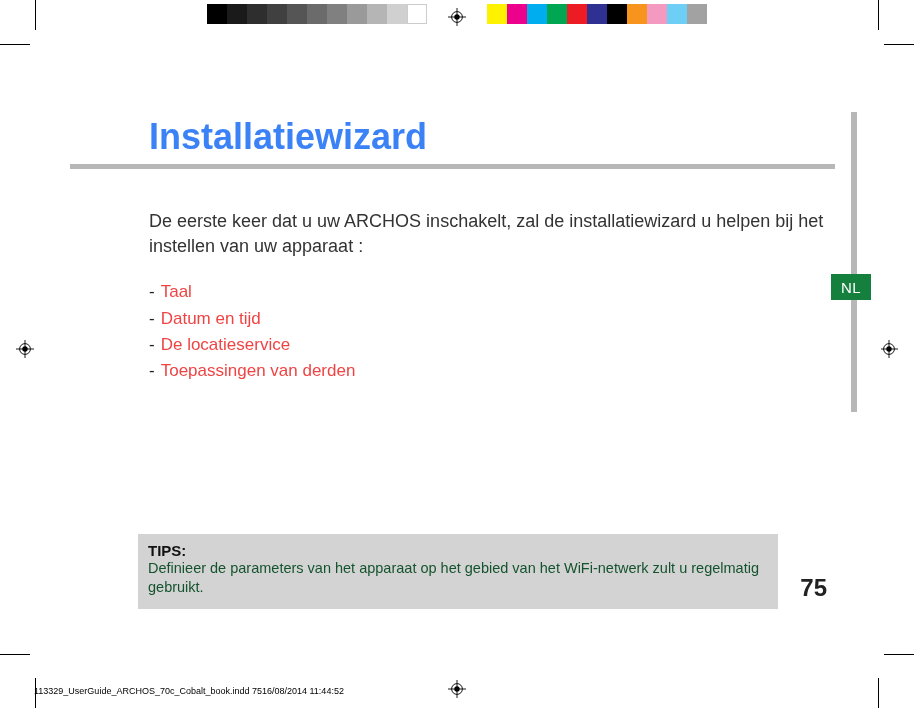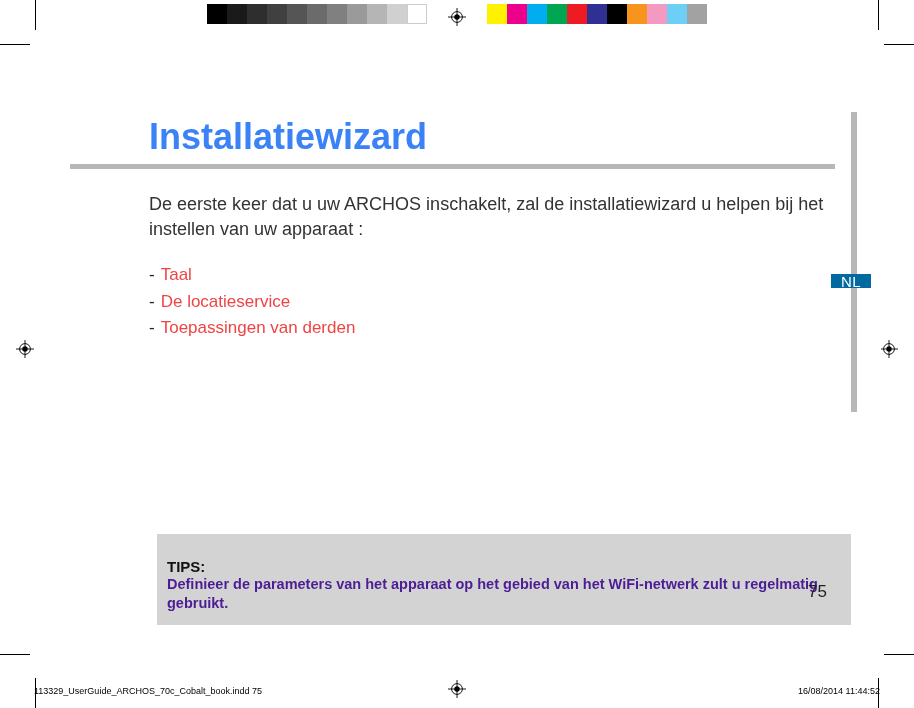--- a/index.html
+++ b/index.html
@@ -51,22 +51,22 @@
     top: 68px;
     width: 6px;
     height: 300px;
     background: #b7b7b7;
   }
   .nl-tab {
     position: absolute;
     right: 10px;
     top: 230px;
     width: 40px;
-    height: 14px;
-    background: #0369a1;
+    height: 26px;
+    background: #15803d;
     color: #fff;
     font-size: 15px;
     display: flex;
     align-items: center;
     justify-content: center;
     letter-spacing: 0.5px;
   }
   .content {
     position: absolute;
     left: 114px;
@@ -84,67 +84,66 @@
     left: 35px;
     right: 46px;
     top: 120px;
     height: 5px;
     background: #b7b7b7;
   }
   .intro {
     font-size: 18px;
     color: #333;
     line-height: 1.4;
-    margin-top: 20px;
+    margin-top: 37px;
     margin-bottom: 20px;
   }
   .list {
     list-style: none;
     font-size: 17px;
     color: #ef4444;
     line-height: 1.55;
   }
   .list li::before {
     content: "-";
     margin-right: 6px;
     color: #222;
   }
   .tips-box {
     position: absolute;
-    left: 122px;
+    left: 103px;
     top: 490px;
-    width: 694px;
+    width: 640px;
     background: #d3d3d3;
-    padding: 24px 10px 12px 10px;
+    padding: 8px 10px 12px 10px;
   }
   .tips-label {
     font-weight: 700;
     font-size: 15px;
     color: #111;
   }
   .tips-text {
     font-size: 14.5px;
-    color: #4c1d95;
+    color: #14532d;
     line-height: 1.3;
-    font-weight: bold;
   }
   .page-number {
     position: absolute;
     right: 54px;
     bottom: 48px;
-    font-size: 17px;
+    font-size: 24px;
     color: #222;
+    font-weight: bold;
   }
   .footer {
     position: absolute;
     left: 34px;
     right: 34px;
     bottom: 12px;
     display: flex;
-    justify-content: space-between;
     align-items: center;
     font-size: 9px;
     color: #000;
     font-family: Arial, sans-serif;
   }
 </style>
 </head>
 <body>
 
 <div class="color-bar">
@@ -219,20 +218,21 @@
   <div class="content">
     <h1 class="title">Installatiewizard</h1>
   </div>
 
   <div class="rule"></div>
 
   <div class="content" style="top:128px">
     <p class="intro">De eerste keer dat u uw ARCHOS inschakelt, zal de installatiewizard u helpen bij het instellen van uw apparaat :</p>
     <ul class="list">
       <li>Taal</li>
+      <li>Datum en tijd</li>
       <li>De locatieservice</li>
       <li>Toepassingen van derden</li>
     </ul>
   </div>
 
   <div class="tips-box">
     <div class="tips-label">TIPS:</div>
     <div class="tips-text">Definieer de parameters van het apparaat op het gebied van het WiFi-netwerk zult u regelmatig gebruikt.</div>
   </div>
 

